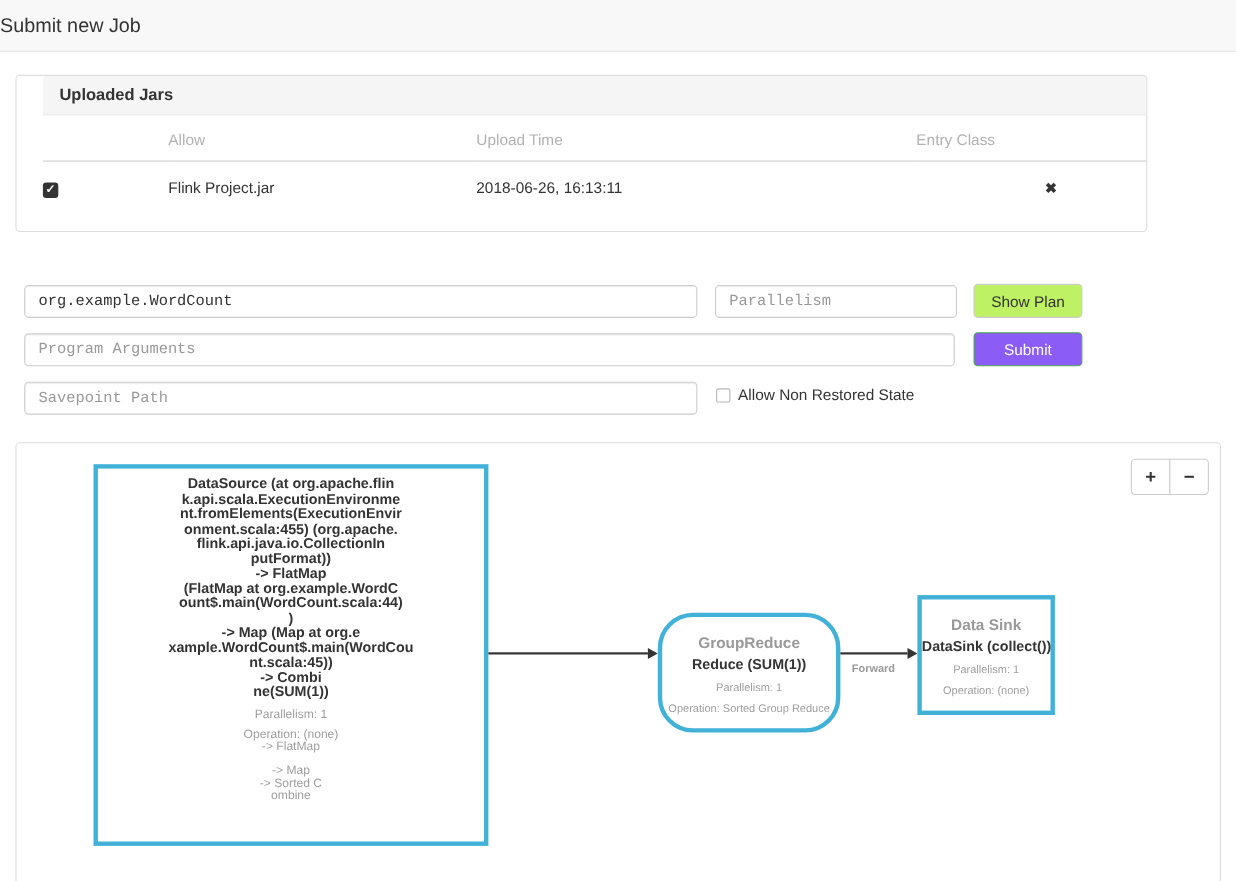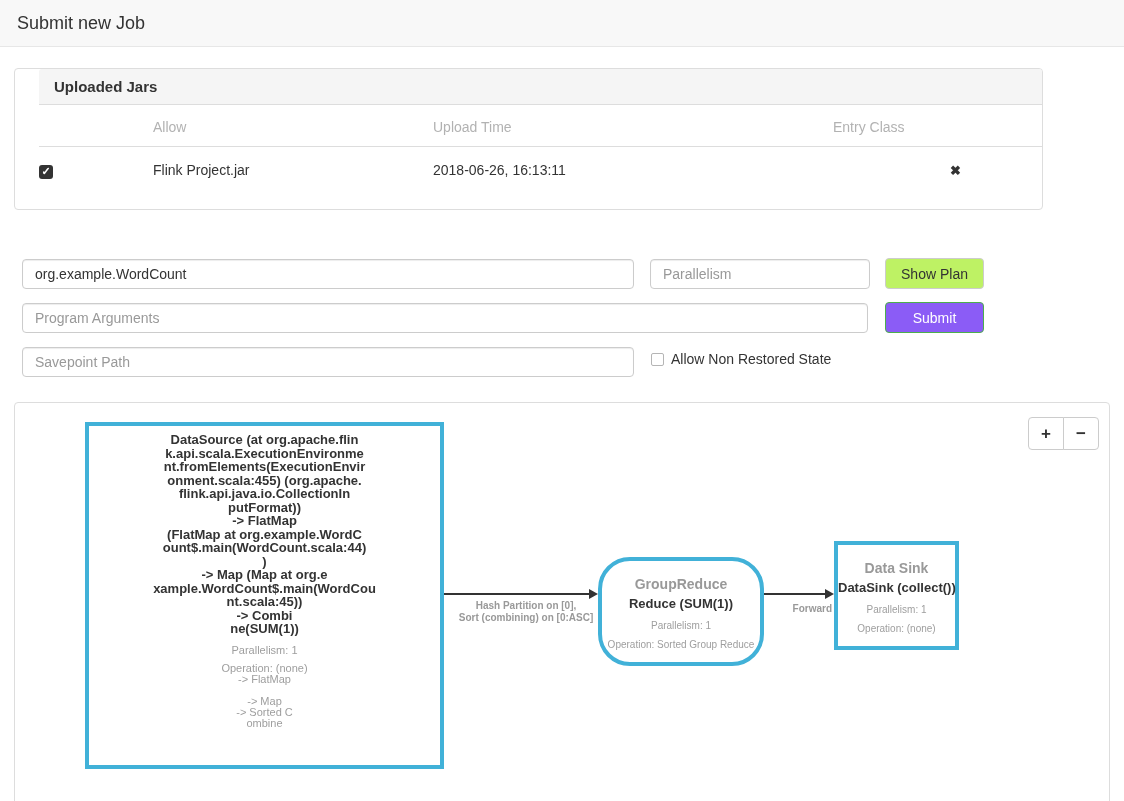--- a/index.html
+++ b/index.html
@@ -5,21 +5,21 @@
   html,body { margin:0; padding:0; }
   body {
     width:1124px; height:801px; position:relative; overflow:hidden;
     background:#fff; font-family:"Liberation Sans", sans-serif;
   }
 
   
   .page-header {
     position:absolute; left:0; top:0; width:1124px; height:47px;
     background:#f8f8f8; border-bottom:1px solid #e7e7e7; box-sizing:border-box;
-    display:flex; align-items:center; padding-left:17px;
+    display:flex; align-items:center; 
   }
   .page-title { font-size:18px; font-weight:400; color:#333; }
 
   
   .jars-panel {
     position:absolute; left:14px; top:68px; width:1029px; box-sizing:border-box;
     border:1px solid #ddd; border-radius:4px; background:#fff;padding-left:24px;
   }
   .panel-heading {
     background:#f5f5f5; border-bottom:1px solid #ddd; border-radius:3px 3px 0 0;
@@ -37,21 +37,21 @@
     display:inline-flex; width:14px; height:14px; background:#333; border-radius:3px;
     color:#fff; font-size:11px; font-weight:700; line-height:1;
     align-items:center; justify-content:center; cursor:pointer;
   }
   .delete-btn { font-size:13px; font-weight:700; color:#333; cursor:pointer; }
 
   
   .txt {
     position:absolute; height:30px; box-sizing:border-box;
     border:1px solid #ccc; border-radius:4px; padding:5px 12px;
-    font-size:14px; color:#333; font-family:Liberation Sans, sans-serif;
+    font-size:14px; color:#333; font-family:Liberation Mono, monospace;
     box-shadow:inset 0 1px 1px rgba(0,0,0,0.075); outline:none;
   }
   .txt::placeholder { color:#999; opacity:1; }
   #entry-class   { left:22px;  top:259px; width:612px; }
   #parallelism   { left:650px; top:259px; width:220px; }
   #program-args  { left:22px;  top:303px; width:846px; }
   #savepoint     { left:22px;  top:347px; width:612px; }
 
   .btn {
     position:absolute; width:99px; height:31px; box-sizing:border-box;
@@ -109,21 +109,21 @@
     border-top:5px solid transparent; border-bottom:5px solid transparent;
     border-left:9px solid #333;
   }
   #edge1-arrow { left:574px; top:186px; }
   #edge2-arrow { left:810px; top:186px; }
   .edge-label {
     position:absolute; font-size:10px; font-weight:700; color:#999;
     text-align:center; line-height:12px; white-space:pre-line;
   }
   #edge1-label { left:430px; top:197px; width:162px; }
-  #edge2-label { left:741px; top:200px; width:76px;text-align:right; }
+  #edge2-label { left:741px; top:200px; width:76px; }
 </style>
 </head>
 <body>
 
 <header class="page-header">
   <span class="page-title">Submit new Job</span>
 </header>
 
 <section class="jars-panel">
   <div class="panel-heading">Uploaded Jars</div>
@@ -196,22 +196,20 @@
       <div class="node-operation">Operation: (none)
 -&gt; FlatMap
 
 -&gt; Map
 -&gt; Sorted C
 ombine</div>
     </div>
 
     <div class="edge-line" id="edge1-line"></div>
     <div class="edge-arrow" id="edge1-arrow"></div>
-    <div class="edge-label" id="edge1-label">Hash Partition on [0],
-Sort (combining) on [0:ASC]</div>
 
     <div class="plan-node small" id="node-reduce">
       <div class="node-title">GroupReduce</div>
       <div class="node-name">Reduce (SUM(1))</div>
       <div class="node-parallelism">Parallelism: 1</div>
       <div class="node-operation">Operation: Sorted Group Reduce</div>
     </div>
 
     <div class="edge-line" id="edge2-line"></div>
     <div class="edge-arrow" id="edge2-arrow"></div>

